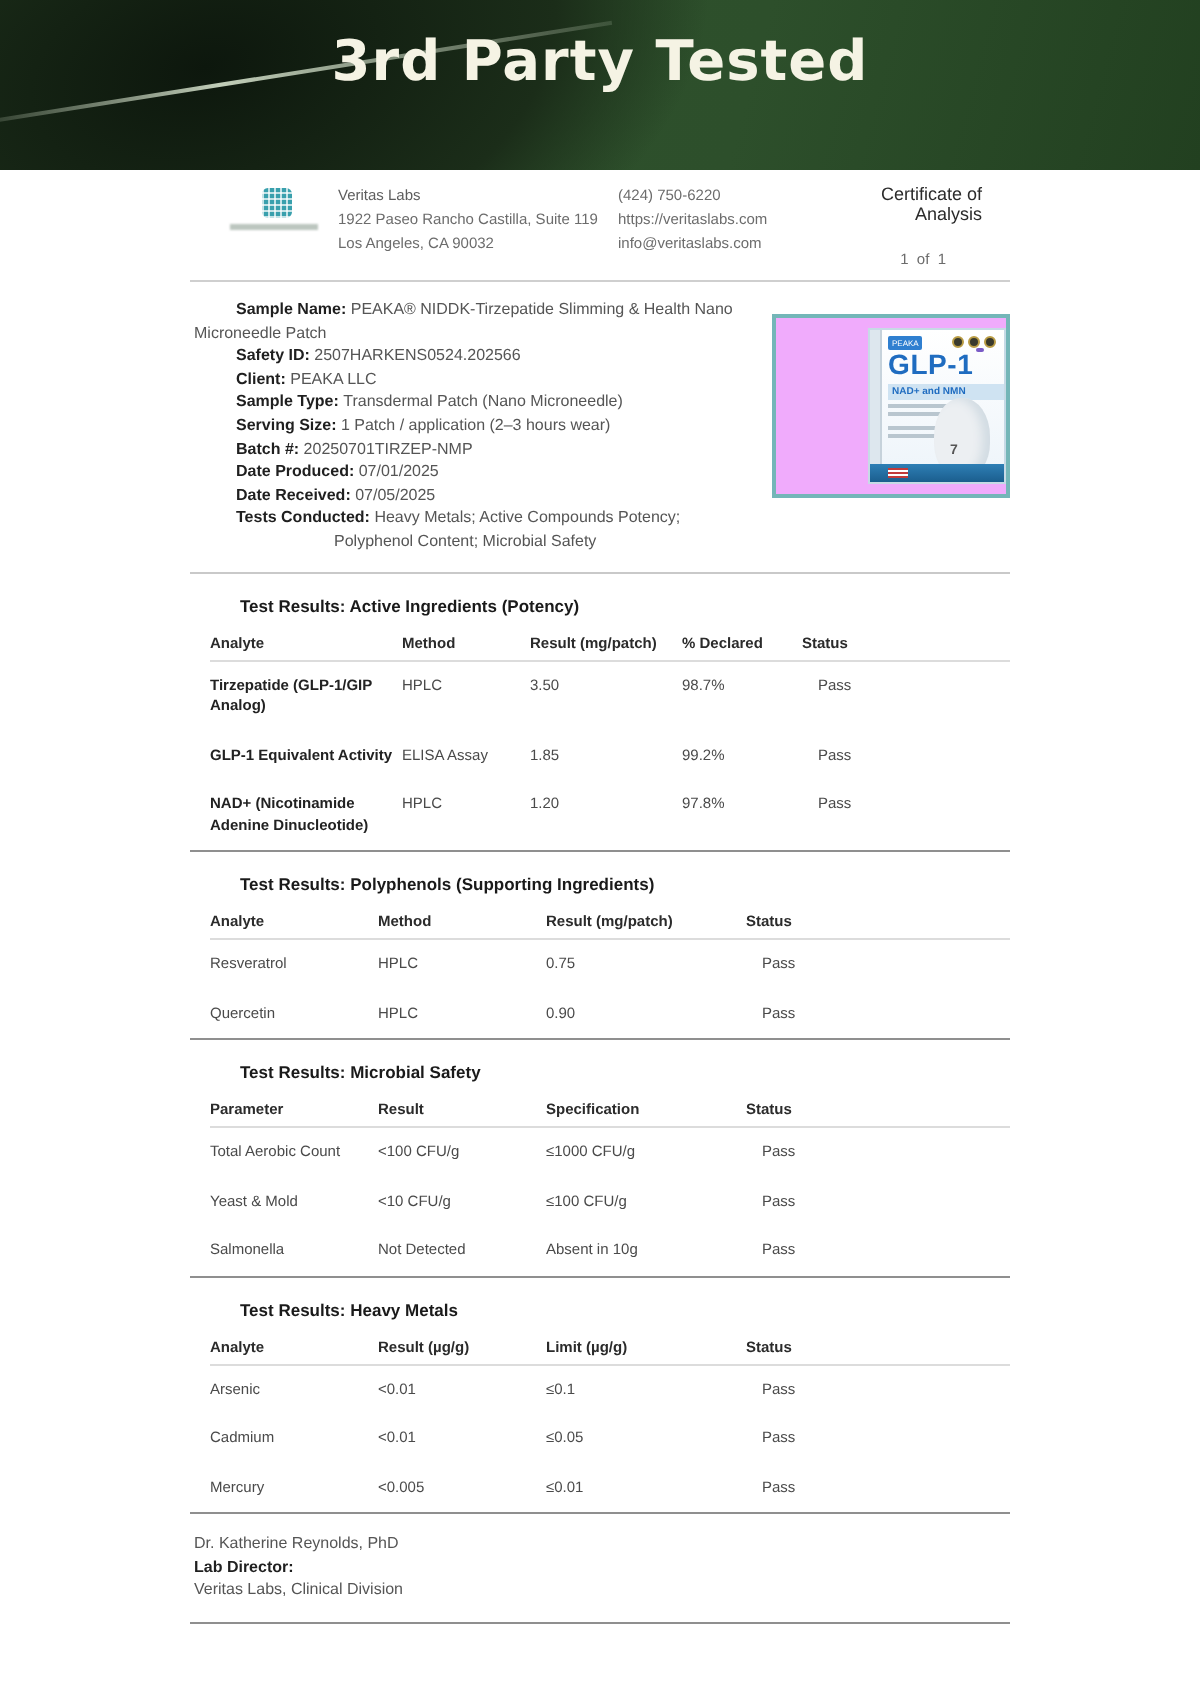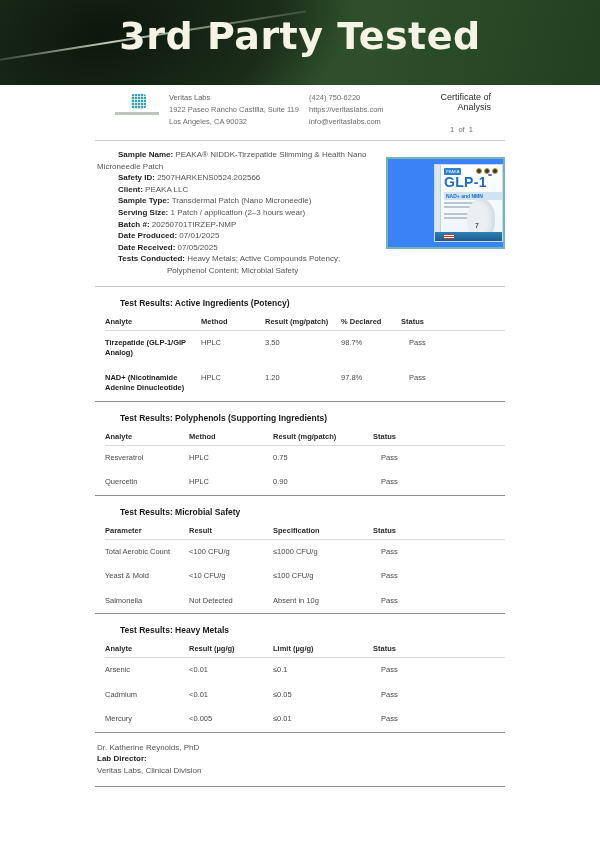--- a/index.html
+++ b/index.html
@@ -9,21 +9,21 @@
   
   .hero { position:relative; height:85px; overflow:hidden;
           background:linear-gradient(105deg,#152214 0%,#243d22 30%,#2e512c 0,#2d4f2b 62%,#224020 100%); }
   .hero::before { content:""; position:absolute; left:-70px; top:-130px; width:420px; height:280px;
           background:radial-gradient(ellipse at 40% 55%, #0d170d 0%, #1b2d19 50%, rgba(27,45,25,0) 72%);
           transform:rotate(-14deg); }
   .hero::after { content:""; position:absolute; left:-20px; top:62px; width:330px; height:2px;
           background:linear-gradient(90deg, rgba(225,238,215,.05), rgba(225,238,215,.85) 40%, rgba(225,238,215,.15));
           transform:rotate(-9deg); transform-origin:left center; }
   .hero-title { position:absolute; width:100%; text-align:center; top:14px; z-index:2;
-          font-size:38px; font-weight:bold; letter-spacing:.5px; color:#f5f3e4;
+          font-size:28px; font-weight:bold; letter-spacing:.5px; color:#f5f3e4;
           font-family:"DejaVu Sans","Liberation Sans",sans-serif; }
 
   .content { margin:0 95px; }
 
   
   .contact-row { display:flex; align-items:flex-start; padding:7px 0 6px 0; border-bottom:1px solid #cfcfcf; }
   .logo-wrap { margin-left:20px; margin-right:8px; width:46px; }
   .logo-icon { width:15px; height:15px; margin:2px auto 0; border-radius:3px; background:#39a0ad;
           background-image:repeating-linear-gradient(0deg, rgba(255,255,255,.7) 0 1px, transparent 1px 3px),
                            repeating-linear-gradient(90deg, rgba(255,255,255,.7) 0 1px, transparent 1px 3px); }
@@ -37,21 +37,21 @@
 
   
   .sample-section { position:relative; padding:8px 0 9px 2px; border-bottom:1px solid #c9c9c9; }
   .si-row { font-size:8px; line-height:11.6px; max-width:288px; }
   .si-label { font-weight:bold; color:#1f1f1f;margin-left:21px; }
   .si-value { color:#555; }
   .si-cont { font-size:8px; line-height:11.6px; color:#555; margin-left:70px; }
 
   
   .product-frame { position:absolute; right:0; top:16px; width:119px; height:92px;
-          border:2px solid #74b6b8; background:#3b82f6; display:flex; align-items:center; justify-content:center;padding-left:46px; }
+          border:2px solid #74b6b8; background:#f0abfc; display:flex; align-items:center; justify-content:center;padding-left:46px; }
   .product-box { position:relative; width:98px; height:78px; background:linear-gradient(#ffffff,#edf4fa);
           border:1px solid #c7dae6; overflow:hidden; }
   .pb-spine { position:absolute; left:0; top:0; bottom:0; width:6px; background:#dde7ee; border-right:1px solid #c6d2db; }
   .pb-brand { position:absolute; top:3px; left:9px; background:#2f7fd0; color:#fff; font-size:4px; padding:1px 2px; border-radius:1px; }
   .pb-dots { position:absolute; top:3px; right:4px; display:flex; gap:2px; }
   .pb-dot { width:6px; height:6px; border-radius:50%; background:#39392c; border:1px solid #b99c45; }
   .pb-title { position:absolute; top:9px; left:9px; font-size:14px; font-weight:bold; color:#1f6cc0; letter-spacing:.3px; }
   .pb-tag { display:inline-block; vertical-align:top; margin-left:1px; background:#7a5bc7; color:#fff;
           font-size:4px; font-weight:normal; padding:1px 2px; border-radius:1px; }
   .pb-sub { position:absolute; top:27px; left:9px; width:62px; background:#cfe3f2; color:#1f6cc0;
@@ -172,20 +172,27 @@
             </thead>
             <tbody>
               <tr>
                 <td class="bold-first">Tirzepatide (GLP-1/GIP Analog)</td>
                 <td>HPLC</td>
                 <td>3.50</td>
                 <td>98.7%</td>
                 <td class="status-cell">Pass</td>
               </tr>
               <tr>
+                <td class="bold-first">GLP-1 Equivalent Activity</td>
+                <td>ELISA Assay</td>
+                <td>1.85</td>
+                <td>99.2%</td>
+                <td class="status-cell">Pass</td>
+              </tr>
+              <tr>
                 <td class="bold-first">NAD+ (Nicotinamide Adenine Dinucleotide)</td>
                 <td>HPLC</td>
                 <td>1.20</td>
                 <td>97.8%</td>
                 <td class="status-cell">Pass</td>
               </tr>
             </tbody>
           </table>
         </div>
         <div class="section">

